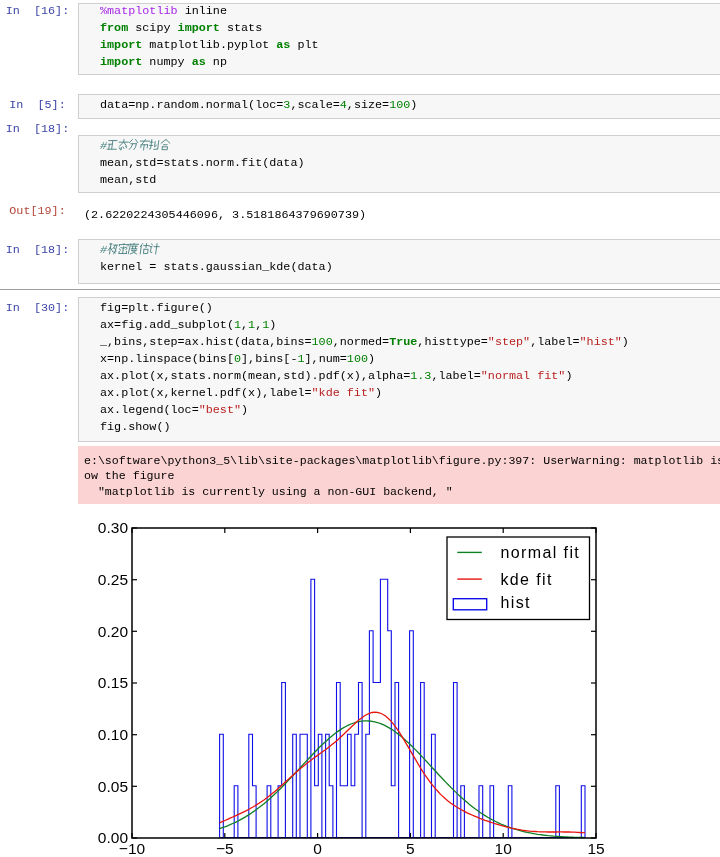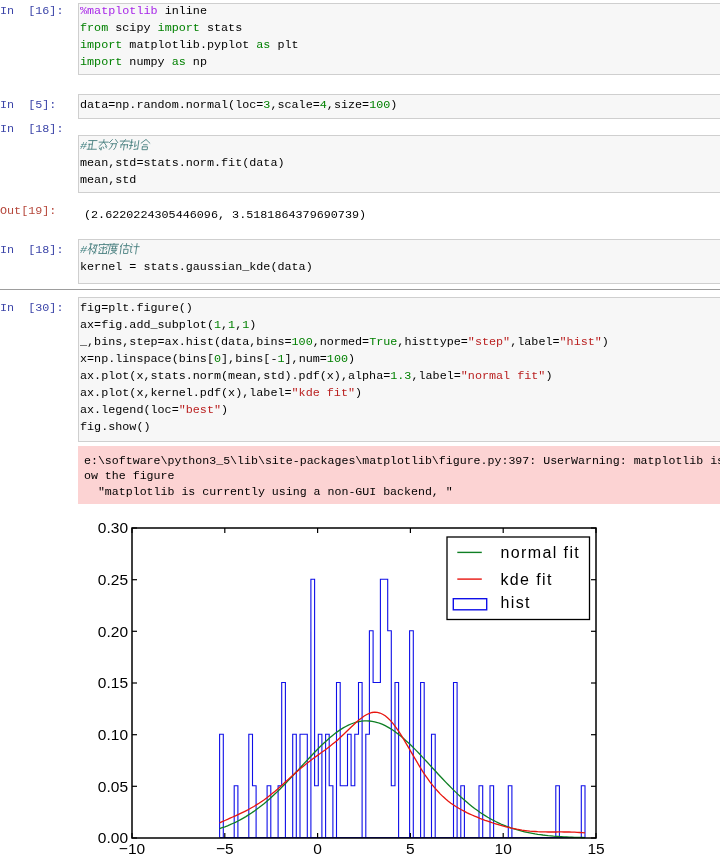--- a/index.html
+++ b/index.html
@@ -1,24 +1,24 @@
 <!DOCTYPE html>
 <html><head><meta charset="utf-8"><title>nb</title><style>
 *{margin:0;padding:0;box-sizing:border-box}
 html,body{width:720px;height:857px;background:#fff;overflow:hidden;position:relative;
  font-family:"Liberation Mono",monospace;font-size:11.75px;color:#000}
 .box{position:absolute;left:78px;width:646px;background:#f7f7f7;border:1px solid #cfcfcf;border-right:none}
 .code,.prompt,.outtext,.warntext{position:absolute;line-height:17px;white-space:pre}
-.code{left:80px}
-.prompt{left:0;width:75px;text-align:left;color:#3b44a8}
+.code{left:100px}
+.prompt{left:0;width:75px;text-align:center;color:#3b44a8}
 .outp{color:#b5463a}
 .outtext{left:84px}
 .warn{position:absolute;left:78px;top:446px;width:642px;height:58px;background:#fcd3d3}
 .warntext{left:84px;top:452.5px;line-height:15.7px;font-size:11.6px}
-.k{color:#008000;font-weight:normal}
+.k{color:#008000;font-weight:bold}
 .n{color:#008000}
 .s{color:#BA2121}
 .c{color:#408080;font-style:italic}
 .m{color:#A726e8}
 .hz{width:10.55px;height:11.5px;display:inline-block;vertical-align:-1.5px;transform:skewX(-8deg)}
 .hz g{stroke:#4a8181;stroke-width:0.85;fill:none;stroke-linecap:round}
 .selline{position:absolute;left:0;top:288.6px;width:720px;height:1.8px;background:#9d9d9d}
 svg.fig{position:absolute;left:0;top:0;width:720px;height:857px}
 </style></head><body>
 

